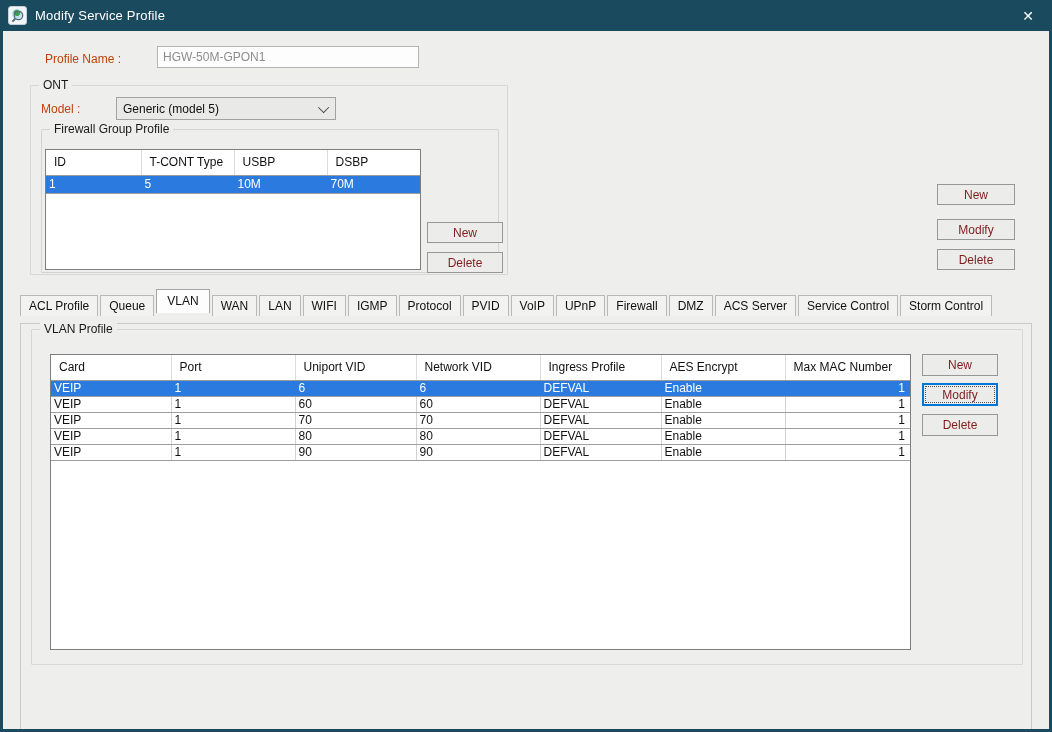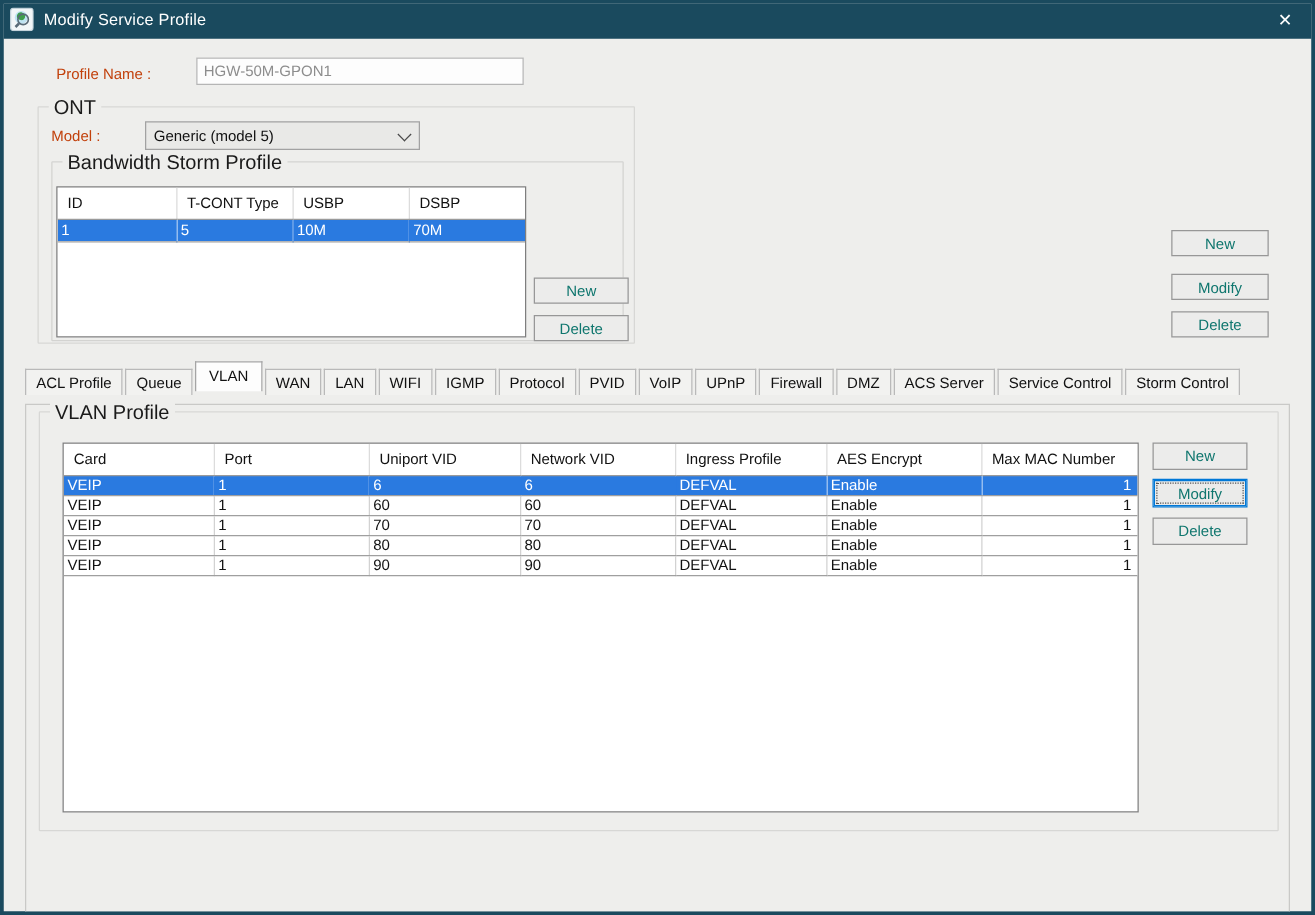--- a/index.html
+++ b/index.html
@@ -31,36 +31,36 @@
   .textbox {
     position:absolute; border:1px solid #b5b5b5; background:#fdfdfd; color:#8d8d8d;
     font-family:"Liberation Sans", sans-serif; font-size:12px; padding:0 5px; outline:none;
   }
 
   .group {
     position:absolute; border:1px solid #d7d7d5; border-radius:1px;
   }
   .group > .group-label {
     position:absolute; top:-8px; left:8px; background:#eeeeec; padding:0 4px;
-    font-size:16px; color:#1a1a1a; white-space:nowrap;
+    font-size:12px; color:#1a1a1a; white-space:nowrap;
   }
 
   .combo {
     position:absolute; background:#e9e9e7; border:1px solid #a2a2a2;
     display:flex; align-items:center; padding:0 6px; cursor:default;
   }
   .combo .combo-text { flex:1; font-size:12px; color:#111; }
   .combo .chevron {
     width:8px; height:8px; border-left:1.6px solid #4a4a4a; border-bottom:1.6px solid #4a4a4a;
     transform:rotate(-45deg) translateY(-2px); margin-left:6px;
   }
 
   .btn {
     position:absolute; background:#ececeb; border:1px solid #979797;
-    font-family:"Liberation Sans", sans-serif; font-size:12px; color:#0f766e;
+    font-family:"Liberation Sans", sans-serif; font-size:12px; color:#7f1d1d;
     display:flex; align-items:center; justify-content:center; cursor:default;
   }
   .btn.focused {
     border:1px solid #0078d7; box-shadow:inset 0 0 0 1px #0078d7;
     outline:1px dotted #555; outline-offset:-4px; background:#ebebea;
   }
 
   
   .tablewrap { position:absolute; background:#fff; border:1px solid #7e7e7e; overflow:hidden; }
   table.grid { border-collapse:collapse; table-layout:fixed; width:100%; }
@@ -138,21 +138,21 @@
     <div class="group" style="left:27px; top:54px; width:478px; height:190px;">
       <span class="group-label">ONT</span>
 
       <span class="lbl" style="left:10px; top:16px;">Model :</span>
       <div class="combo" style="left:85px; top:11px; width:220px; height:23px;">
         <span class="combo-text">Generic (model 5)</span>
         <span class="chevron"></span>
       </div>
 
       <div class="group" style="left:10px; top:43px; width:458px; height:144px; border-color:#d3d3d1;">
-        <span class="group-label">Bandwidth Storm Profile</span>
+        <span class="group-label">Firewall Group Profile</span>
 
         <div class="tablewrap" style="left:3px; top:19px; width:376px; height:121px;">
           <table class="grid bw-table">
             <thead>
                 <tr>
                   <th>ID</th>
                   <th>T-CONT Type</th>
                   <th>USBP</th>
                   <th>DSBP</th>
                 </tr>

